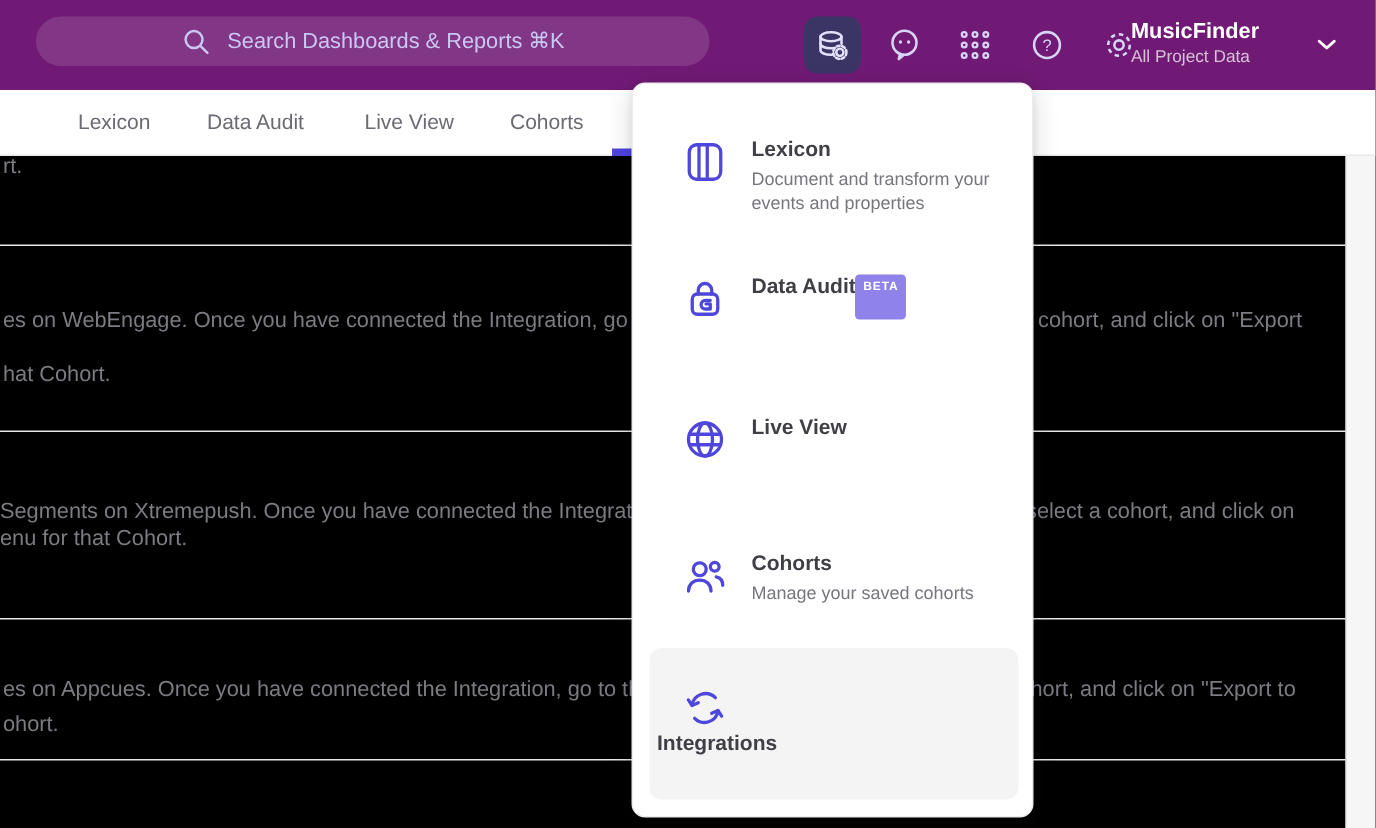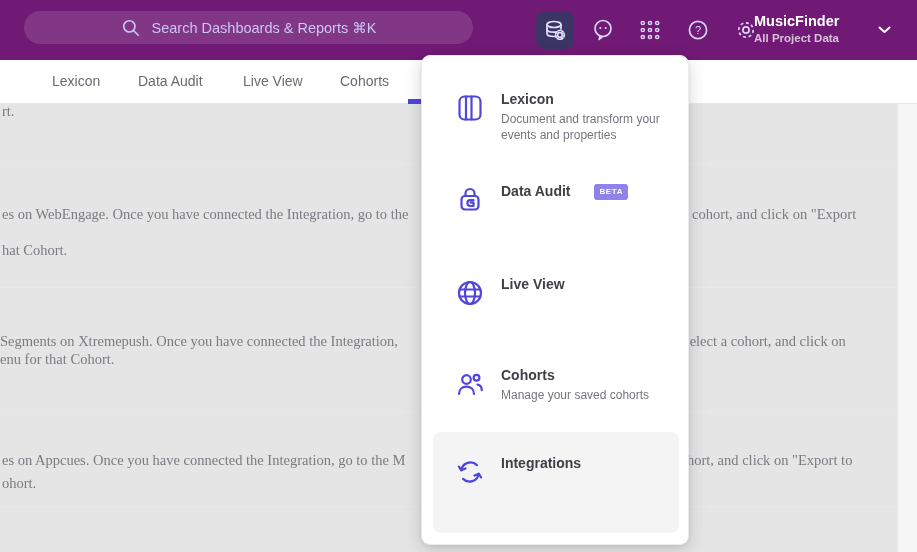--- a/index.html
+++ b/index.html
@@ -11,56 +11,56 @@
   .search-pill { position:absolute; left:24px; top:11px; width:449px; height:33px;
     border-radius:17px; background:rgba(255,255,255,.13); display:flex; align-items:center;
     justify-content:center; gap:11px; color:#CBC6F2; font-size:14.5px; cursor:text; }
   .icon-btn { position:absolute; top:11px; width:38px; height:38px; border:none; background:transparent;
     border-radius:9px; display:flex; align-items:center; justify-content:center; color:#D8D4F8; cursor:pointer; }
   .icon-btn.active { background:#3B3566; color:#E2DFFA; }
   .btn-data { left:536px; } .btn-feedback { left:584px; } .btn-grid { left:631px; }
   .btn-help { left:679px; } .btn-gear { left:727px; }
   .project { position:absolute; left:754px; top:12px; color:#fff; cursor:pointer; }
   .project-name { font-size:14.5px; font-weight:700; line-height:19px; }
-  .project-scope { font-size:11.5px; font-weight:700; color:rgba(255,255,255,.72); line-height:14px; }
+  .project-scope { font-size:11.5px; font-weight:400; color:rgba(255,255,255,.72); line-height:14px; }
   .chevron-down { position:absolute; left:878px; top:26px; color:#fff; }
 
   
   .subnav { position:absolute; left:0; top:60px; width:917px; height:44px; background:#fff;
     border-bottom:1px solid #E8E8EA; }
   .tab { position:absolute; top:0; height:43px; line-height:43px; font-size:14px; color:#6A6A72; cursor:pointer; }
   .tab-lexicon { left:52px; } .tab-data-audit { left:138px; } .tab-live-view { left:243px; } .tab-cohorts { left:340px; }
   .tab-indicator { position:absolute; left:408px; top:39px; width:32px; height:5px; background:#4F44E0; }
 
   
-  .content { position:absolute; left:0; top:104px; width:917px; height:448px; background:#e5e5e5;font-family:Liberation Serif, serif; }
+  .content { position:absolute; left:0; top:104px; width:917px; height:448px; background:#000000; }
   .gutter { position:absolute; left:897px; top:0; width:20px; height:448px; background:#F6F6F7; border-left:1px solid #E8E8EA; }
   .divider { position:absolute; left:0; width:897px; height:1px; background:#E8E8EA; }
   .div-1 { top:59px; } .div-2 { top:183px; } .div-3 { top:308px; } .div-4 { top:402px; }
   .frag { position:absolute; font-size:14.5px; line-height:16px; color:#7B7B82; white-space:nowrap; }
   .r1l1 { left:2px; top:-1px; }
   .r2l1 { left:2px; top:102px; } .r2l2 { left:2px; top:126px;margin-top:12px; } .r2r1 { left:692px; top:102px; }
   .r3l1 { left:0px; top:229px; } .r3l2 { left:0px; top:247px; } .r3r1 { left:684px; top:229px; }
   .r4l1 { left:2px; top:348px; } .r4l2 { left:2px; top:371px; } .r4r1 { left:687px; top:348px; }
 
   
   .menu-panel { position:absolute; left:421px; top:55px; width:268px; height:490px; background:#fff;
     border:1px solid #ECECEE; border-radius:9px; z-index:5;
     box-shadow:0 5px 18px rgba(25,25,35,.16), 0 1px 4px rgba(25,25,35,.08); }
   .menu-item { position:absolute; left:0; width:100%; display:flex; align-items:flex-start; cursor:pointer; }
   .mi-1 { top:35px; } .mi-2 { top:126px; } .mi-3 { top:220px; } .mi-4 { top:311px; }
   .menu-highlight { position:absolute; left:11px; top:376px; width:246px; height:101px;
     background:#F4F4F5; border-radius:8px; }
-  .mi-5 { top:399px; }
+  .mi-5 { top:399px;flex-direction:column; }
   .mi-icon { width:30px; height:30px; margin-left:33px; margin-top:2px; flex:none; color:#4F46DB; }
   .mi-text { margin-left:16px; width:182px; }
   .mi-title { font-size:14px; font-weight:700; color:#3F3F46; line-height:17px; }
   .mi-desc { font-size:12px; color:#76767E; line-height:15.5px; margin-top:4px; }
-  .beta-badge { display:inline-block; margin-left:24px; background:#8F82E9; color:#fff; font-size:8px;
-    font-weight:700; letter-spacing:.6px; padding:3px 5px 4px; border-radius:3px; vertical-align:2px; }
+  .beta-badge { display:inline-block; margin-left:0; background:#8F82E9; color:#fff; font-size:8px;
+    font-weight:700; letter-spacing:.6px; padding:3px 5px 18px; border-radius:3px; vertical-align:2px; }
 
   svg { display:block; }
 </style>
 </head>
 <body>
 
 <header class="topbar">
   <div class="search-pill">
     <span>
       <svg width="20" height="20" viewBox="0 0 22 22" fill="none" stroke="#CBC6F2" stroke-width="1.8" stroke-linecap="round">

